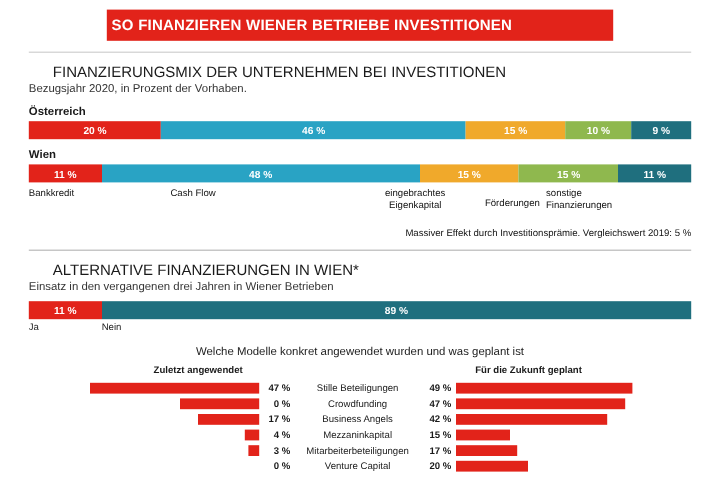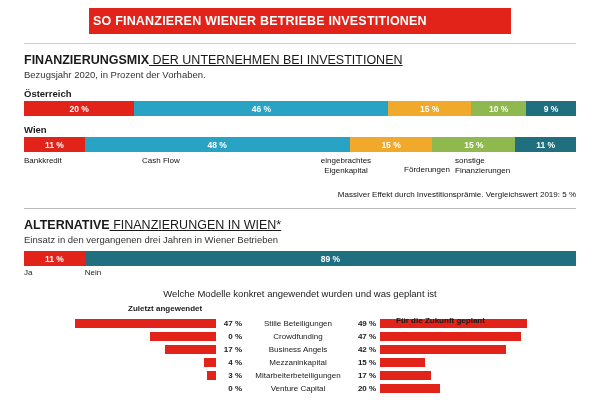--- a/index.html
+++ b/index.html
@@ -40,22 +40,22 @@
     margin: 9px 0 0 0;
   }
   .rule.thick { border-top: 1px solid #b9b9b9; }
 
   
   .sec-title {
     margin-top: 9px;
     font-size: 12.5px;
     line-height: 14px;
   }
-  .sec-title b { font-weight: bold; }
-  .sec-title span.light { font-weight: normal; text-decoration: underline; }
+  .sec-title b { font-weight: normal; margin-left: 20px; }
+  .sec-title span.light { font-weight: normal; }
   .sec-sub {
     font-size: 9.5px;
     color: #333;
     margin-top: 2px;
     line-height: 11px;
   }
 
   
   .group-label {
     font-size: 9.5px;
@@ -124,21 +124,21 @@
     margin-bottom: 5px;
   }
 
   .col-heads {
     position: relative;
     height: 11px;
     font-size: 8px;
     font-weight: bold;
   }
   .col-heads .left { position: absolute; left: 104px; }
-  .col-heads .right { position: absolute; left: 372px; margin-top: 12px; }
+  .col-heads .right { position: absolute; left: 372px; }
 
   .bars-table {
     width: 100%;
     border-collapse: collapse;
     margin-top: 2px;
   }
   .bars-table td {
     padding: 0;
     height: 13px;
     vertical-align: middle;

